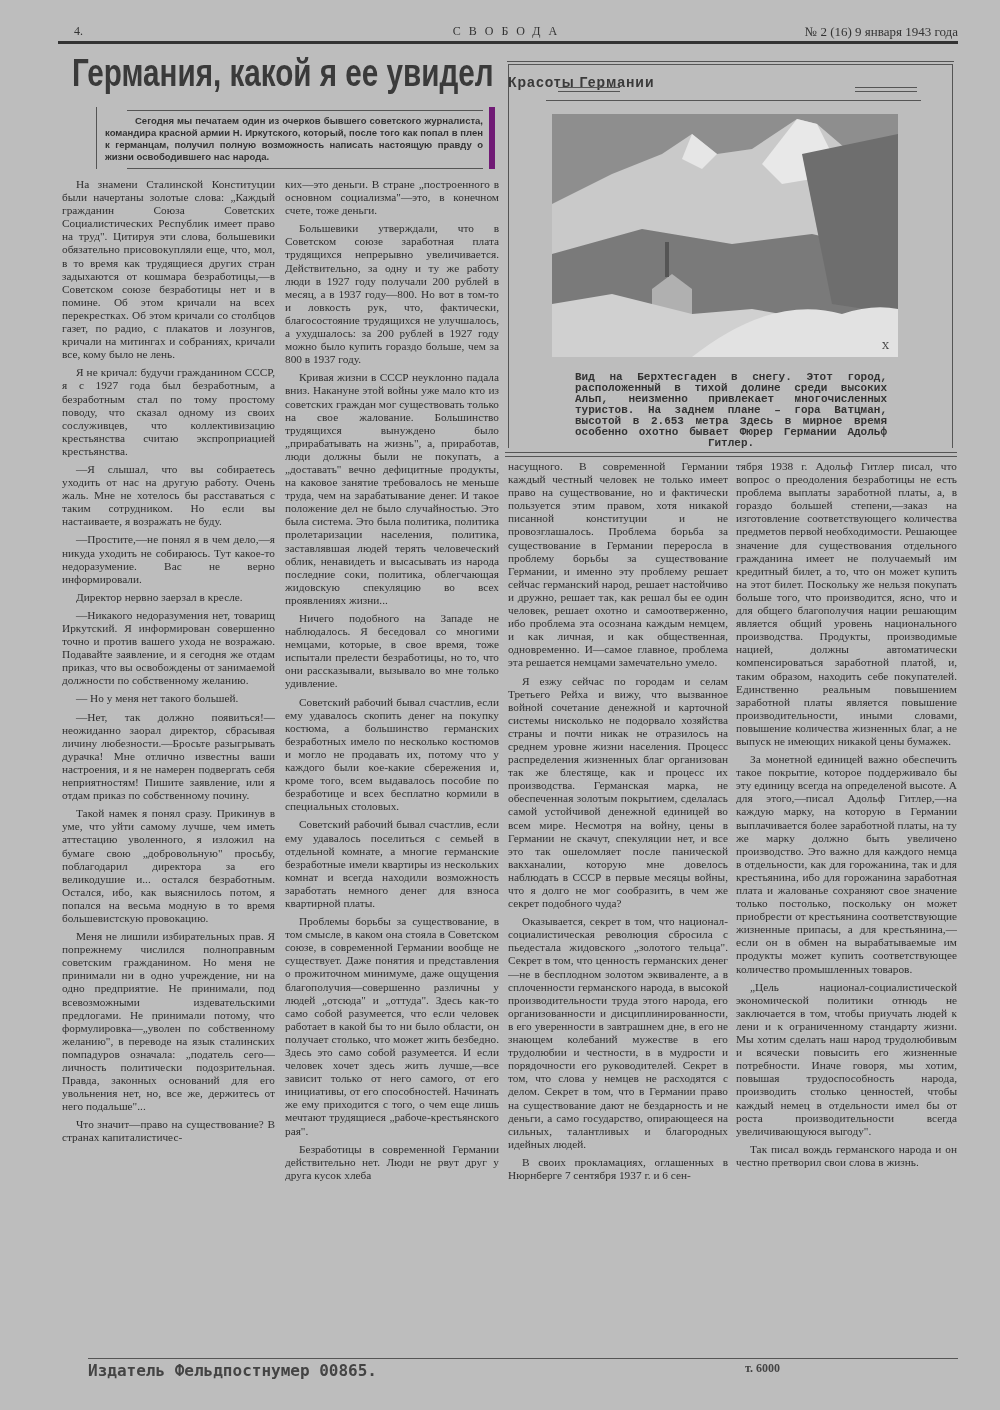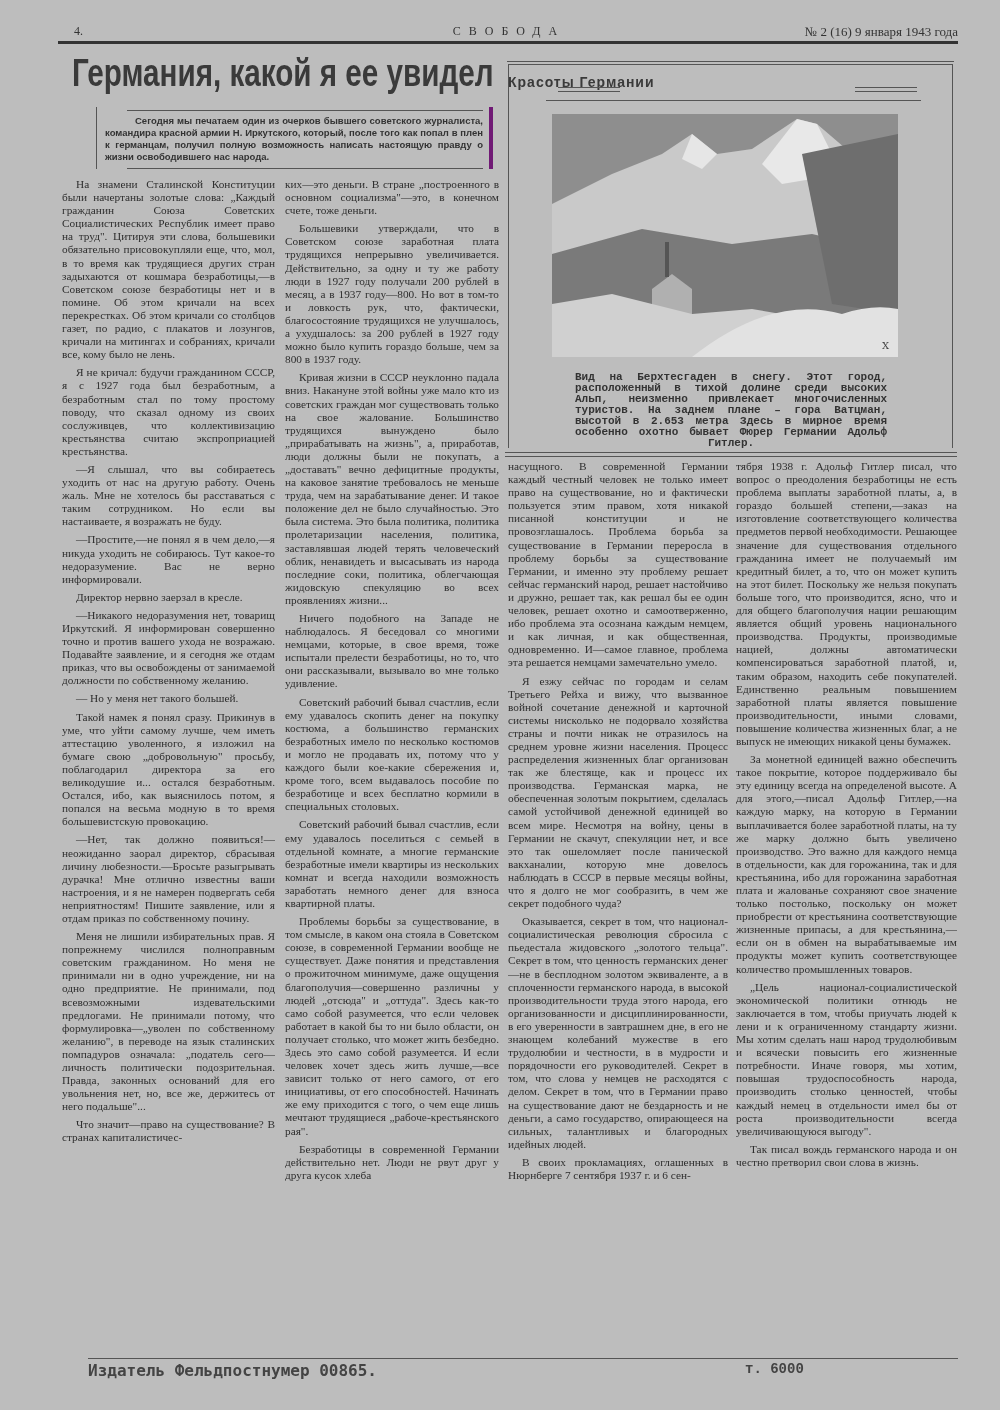--- a/index.html
+++ b/index.html
@@ -12,21 +12,21 @@
   }
   .page { position: absolute; left: 0; top: 0; width: 1000px; height: 1410px; }
   .masthead { position: absolute; left: 60px; right: 42px; top: 24px; height: 16px;
     font-size: 12px; font-family: "Liberation Serif", serif; color: #333; }
   .masthead .pg { position: absolute; left: 14px; top: 0; }
   .masthead .name { position: absolute; left: 0; right: 0; text-align: center; letter-spacing: 8px; font-size: 12px; }
   .masthead .issue { position: absolute; right: 0; top: 0; font-size: 13px; }
   .rule-top { position: absolute; left: 58px; right: 42px; top: 41px; height: 3px; background: #333; }
   .headline { position: absolute; left: 72px; top: 52px; font-family: "Liberation Sans", sans-serif;
     font-weight: bold; font-size: 38px; color: #3a3a3a; transform: scaleX(0.78); transform-origin: left top; letter-spacing: 0px; white-space: nowrap; }
-  .lead { position: absolute; left: 96px; top: 107px; width: 378px; border-left: 1px solid #555; border-right: 4px solid #701a75;
+  .lead { position: absolute; left: 96px; top: 107px; width: 378px; border-left: 1px solid #555; border-right: 6px solid #701a75;
     padding: 8px 6px 6px 8px; font-family: "Liberation Sans", sans-serif; font-weight: bold; font-size: 9.5px; line-height: 12px;
     color: #333; text-align: justify; text-indent: 30px; }
   .lead:before, .lead:after { content: ""; position: absolute; left: 30px; right: 6px; height: 1px; background: #555; }
   .lead:before { top: 3px; } .lead:after { bottom: 0; }
   .col { position: absolute; font-size: 11.3px; line-height: 13.1px; text-align: justify; color: #2e2e2e;
     font-family: "Liberation Serif", serif; }
   .col p { margin: 0 0 5px 0; text-indent: 14px; }
   .col1 { left: 62px; top: 178px; width: 213px; height: 1162px; overflow: hidden; }
   .col2 { left: 285px; top: 178px; width: 214px; height: 1162px; overflow: hidden; }
   .col3 { left: 508px; top: 460px; width: 220px; height: 880px; overflow: hidden; }
@@ -40,21 +40,21 @@
   .inner-frame { position: absolute; left: 38px; right: 32px; top: 36px; height: 270px; border-top: 1px solid #555; }
   .photo { position: absolute; left: 552px; top: 114px; width: 346px; height: 243px;
     background: linear-gradient(170deg, #8a8a8a 0%, #a4a4a4 18%, #d6d6d6 28%, #9a9a9a 40%, #c8c8c8 55%, #7c7c7c 70%, #b9b9b9 85%, #dcdcdc 100%);
     overflow: hidden; }
   .photo svg { position: absolute; inset: 0; width: 100%; height: 100%; }
   .caption { position: absolute; left: 575px; top: 372px; width: 312px; font-family: Liberation Mono, monospace; font-weight: bold;
     font-size: 11px; line-height: 11px; color: #333; text-align: justify; text-align-last: center; }
   .box-bottom { position: absolute; left: 505px; width: 452px; top: 452px; height: 3px; border-top: 1px solid #555; border-bottom: 1px solid #555; }
   .rule-bottom { position: absolute; left: 88px; top: 1358px; width: 870px; height: 1px; background: #555; }
   .footer-left { position: absolute; left: 88px; top: 1361px; font-family: "DejaVu Sans Mono", monospace; font-weight: bold; font-size: 16px; color: #444; }
-  .footer-right { position: absolute; left: 745px; top: 1361px; font-family: Liberation Mono, monospace; font-weight: bold; font-size: 14px; color: #444; }
+  .footer-right { position: absolute; left: 745px; top: 1361px; font-family: Liberation Serif, serif; font-weight: bold; font-size: 12px; color: #444; }
 </style>
 </head>
 <body>
 
 <div class="page">
 
   <div class="masthead">
     <span class="pg">4.</span>
     <span class="name">СВОБОДА</span>
     <span class="issue">№ 2 (16) 9 января 1943 года</span>
@@ -66,22 +66,22 @@
   <div class="lead">Сегодня мы печатаем один из очерков бывшего советского журналиста, командира красной армии Н. Иркутского, который, после того как попал в плен к германцам, получил полную возможность написать настоящую правду о жизни освободившего нас народа.</div>
 
   <div class="col col1">
       <p>На знамени Сталинской Конституции были начертаны золотые слова: „Каждый гражданин Союза Советских Социалистических Республик имеет право на труд". Цитируя эти слова, большевики обязательно присовокупляли еще, что, мол, в то время как трудящиеся других стран задыхаются от кошмара безработицы,—в Советском союзе безработицы нет и в помине. Об этом кричали на всех перекрестках. Об этом кричали со столбцов газет, по радио, с плакатов и лозунгов, кричали на митингах и собраниях, кричали все, кому было не лень.</p>
       <p>Я не кричал: будучи гражданином СССР, я с 1927 года был безработным, а безработным стал по тому простому поводу, что сказал одному из своих сослуживцев, что коллективизацию крестьянства считаю экспроприацией крестьянства.</p>
       <p>—Я слышал, что вы собираетесь уходить от нас на другую работу. Очень жаль. Мне не хотелось бы расставаться с таким сотрудником. Но если вы настаиваете, я возражать не буду.</p>
       <p>—Простите,—не понял я в чем дело,—я никуда уходить не собираюсь. Тут какое-то недоразумение. Вас не верно информировали.</p>
       <p>Директор нервно заерзал в кресле.</p>
       <p>—Никакого недоразумения нет, товарищ Иркутский. Я информирован совершенно точно и против вашего ухода не возражаю. Подавайте заявление, и я сегодня же отдам приказ, что вы освобождены от занимаемой должности по собственному желанию.</p>
       <p>— Но у меня нет такого большей.</p>
+      <p>—Нет, так должно появиться!—неожиданно заорал директор, сбрасывая личину любезности.—Бросьте разыгрывать дурачка! Мне отлично известны ваши настроения, и я не намерен подвергать себя неприятностям! Пишите заявление, или я отдам приказ по собственному почину.</p>
       <p>Такой намек я понял сразу. Прикинув в уме, что уйти самому лучше, чем иметь аттестацию уволенного, я изложил на бумаге свою „добровольную" просьбу, поблагодарил директора за его великодушие и... остался безработным. Остался, ибо, как выяснилось потом, я попался на весьма модную в то время большевистскую провокацию.</p>
-      <p>—Нет, так должно появиться!—неожиданно заорал директор, сбрасывая личину любезности.—Бросьте разыгрывать дурачка! Мне отлично известны ваши настроения, и я не намерен подвергать себя неприятностям! Пишите заявление, или я отдам приказ по собственному почину.</p>
       <p>Меня не лишили избирательных прав. Я попрежнему числился полноправным советским гражданином. Но меня не принимали ни в одно учреждение, ни на одно предприятие. Не принимали, под всевозможными издевательскими предлогами. Не принимали потому, что формулировка—„уволен по собственному желанию", в переводе на язык сталинских помпадуров означала: „податель сего—личность политически подозрительная. Правда, законных оснований для его увольнения нет, но, все же, держитесь от него подальше"...</p>
       <p>Что значит—право на существование? В странах капиталистичес-</p>
     </div>
   <div class="col col2">
       <p style="text-indent: 0px;">ких—это деньги. В стране „построенного в основном социализма"—это, в конечном счете, тоже деньги.</p>
       <p>Большевики утверждали, что в Советском союзе заработная плата трудящихся непрерывно увеличивается. Действительно, за одну и ту же работу люди в 1927 году получали 200 рублей в месяц, а в 1937 году—800. Но вот в том-то и ловкость рук, что, фактически, благосостояние трудящихся не улучшалось, а ухудшалось: за 200 рублей в 1927 году можно было купить гораздо больше, чем за 800 в 1937 году.</p>
       <p>Кривая жизни в СССР неуклонно падала вниз. Накануне этой войны уже мало кто из советских граждан мог существовать только на свое жалование. Большинство трудящихся вынуждено было „прирабатывать на жизнь", а, приработав, люди должны были не покупать, а „доставать" вечно дефицитные продукты, на каковое занятие требовалось не меньше труда, чем на зарабатывание денег. И такое положение дел не было случайностью. Это была система. Это была политика, политика пролетаризации населения, политика, заставлявшая людей терять человеческий облик, ненавидеть и высасывать из народа последние соки, политика, облегчающая жидовскую спекуляцию во всех проявлениях жизни...</p>
       <p>Ничего подобного на Западе не наблюдалось. Я беседовал со многими немцами, которые, в свое время, тоже испытали прелести безработицы, но то, что они рассказывали, вызывало во мне только удивление.</p>
       <p>Советский рабочий бывал счастлив, если ему удавалось скопить денег на покупку костюма, а большинство германских безработных имело по несколько костюмов и могло не продавать их, потому что у каждого были кое-какие сбережения и, кроме того, всем выдавалось пособие по безработице и всех бесплатно кормили в специальных столовых.</p>
       <p>Советский рабочий бывал счастлив, если ему удавалось поселиться с семьей в отдельной комнате, а многие германские безработные имели квартиры из нескольких комнат и всегда находили возможность заработать немного денег для взноса квартирной платы.</p>

